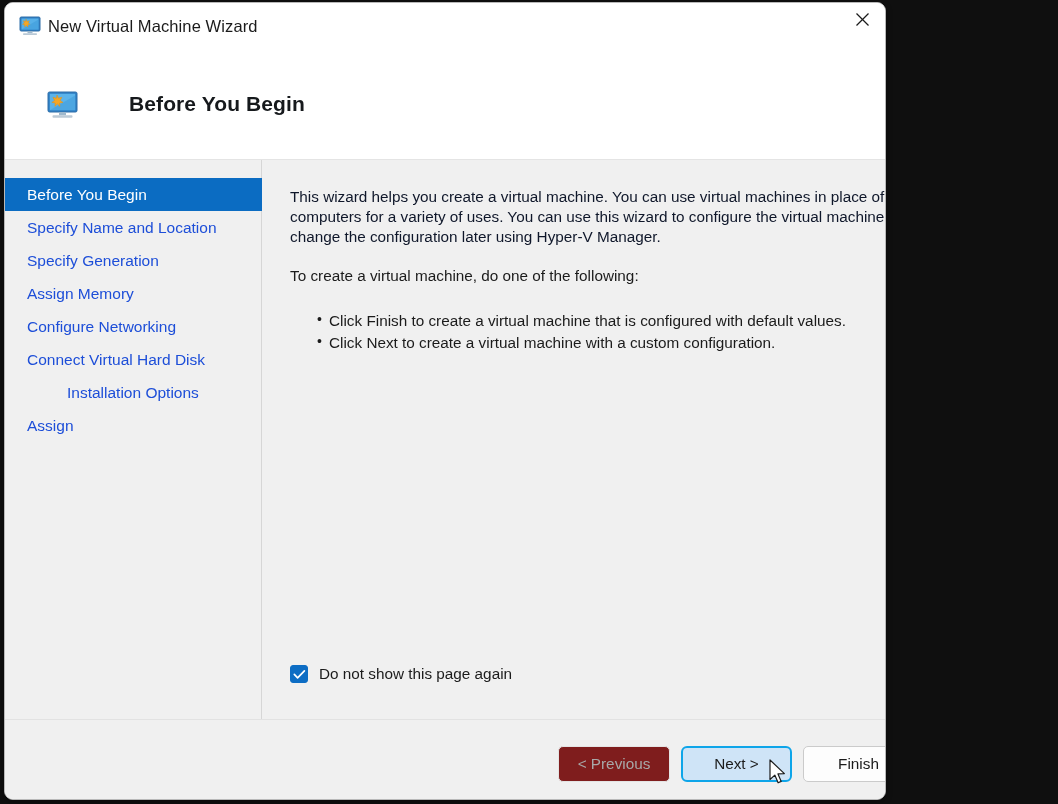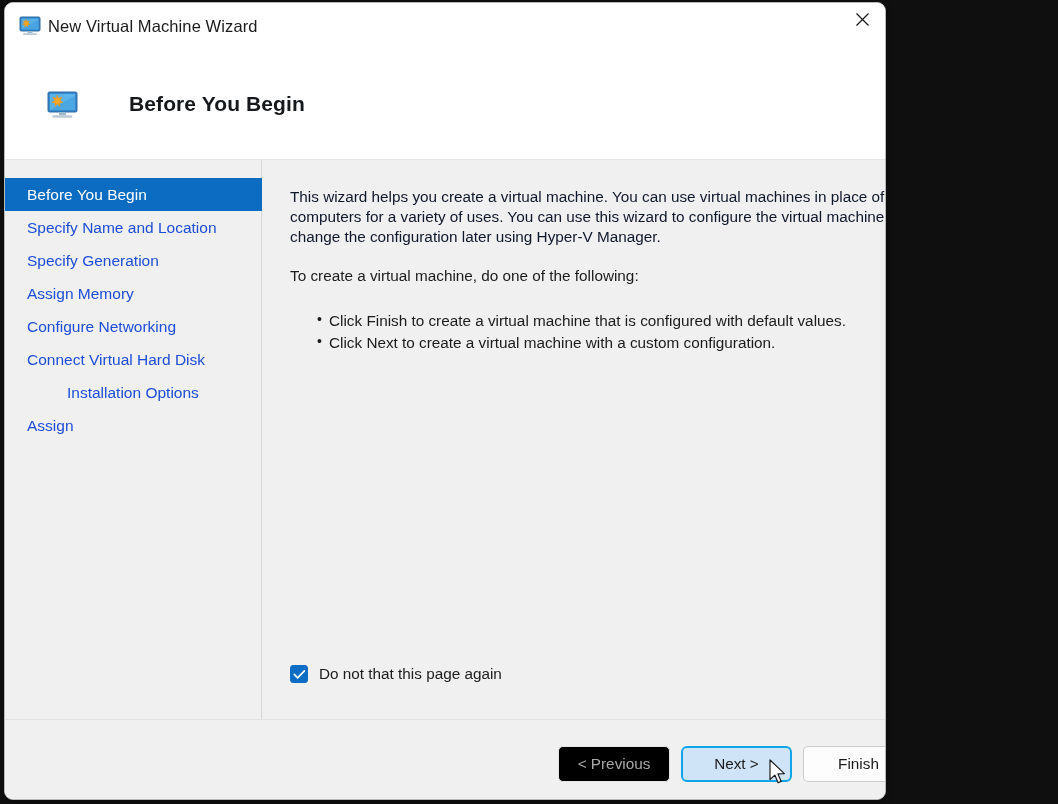--- a/index.html
+++ b/index.html
@@ -235,21 +235,21 @@
     align-items: center;
     justify-content: center;
     cursor: default;
     font-family: "Liberation Sans", sans-serif;
     padding: 0;
   }
   #btn-previous {
     left: 553px;
     width: 112px;
     color: #a8a8a8;
-    background: #000000;
+    background: #7f1d1d;
     border-color: #e4e4e4;
   }
   #btn-next {
     left: 676px;
     width: 111px;
     background: #cfe4f7;
     border: 2px solid #0ea5e9;
     border-radius: 6px;
   }
   #btn-finish {
@@ -333,21 +333,21 @@
         <li>Click Finish to create a virtual machine that is configured with default values.</li>
         <li>Click Next to create a virtual machine with a custom configuration.</li>
       </ul>
 
       <div id="checkbox-row">
         <span id="checkbox-box">
           <svg width="13" height="11" viewBox="0 0 13 11">
             <polyline points="1.3,5.4 4.6,8.8 11.4,1.8" fill="none" stroke="#ffffff" stroke-width="1.7" stroke-linecap="round" stroke-linejoin="round"></polyline>
           </svg>
         </span>
-        <span id="checkbox-label">Do not that this page again</span>
+        <span id="checkbox-label">Do not show this page again</span>
       </div>
     </div>
   </div>
 
   <div id="footer">
     <div class="btn" id="btn-previous">&lt; Previous</div>
     <div class="btn" id="btn-next">Next &gt;</div>
     <div class="btn" id="btn-finish">Finish</div>
     <div class="btn" id="btn-cancel">Cancel</div>
   </div>

